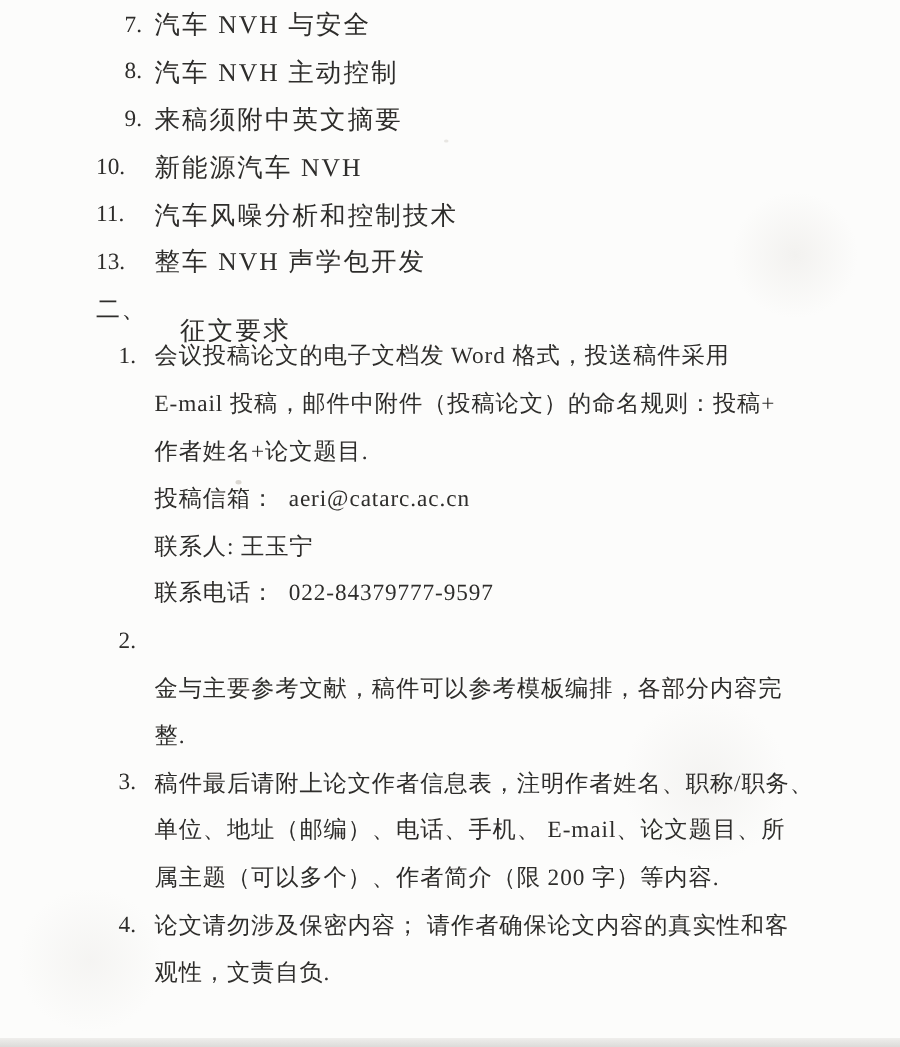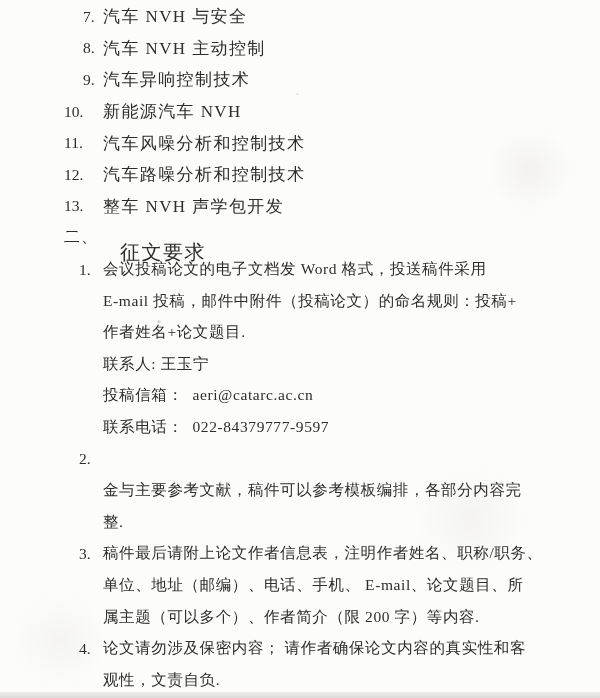--- a/index.html
+++ b/index.html
@@ -27,56 +27,55 @@
     display:flex;align-items:center;
     white-space:pre;
   }
   
   .t-num{position:absolute;left:83px;font-size:15.5px;}
   .t-num.dd{left:64px;}
   .t-label{padding-left:103px;font-size:17px;letter-spacing:1.4px;}
   .t-label.dd{text-align:right;}
   
   .h-num{position:absolute;left:64px;font-size:16px;letter-spacing:1px;}
-  .h-title{padding-left:120px;font-size:20px;letter-spacing:1.5px;margin-top:29px;}
+  .h-title{padding-left:120px;font-size:17px;letter-spacing:1.5px;margin-top:29px;}
   
   .r-num{position:absolute;left:79px;font-size:15.5px;}
   .r-text{padding-left:103px;font-size:15.5px;letter-spacing:0.6px;}
   .speck{position:absolute;border-radius:50%;background:#dad7d2;}
   .speck.s1{left:157px;top:320px;width:4px;height:3px;}
   .speck.s2{left:296px;top:93px;width:3px;height:2px;opacity:.6;}
   .bottom-edge{
     position:absolute;left:0;right:0;bottom:0;height:6px;
     background:linear-gradient(#efeeec, var(--edge));
   }
 </style>
 </head>
 <body>
 
 <div class="page">
   <div class="content">
     <div id="topic-list">
         <div class="line"><span class="t-num">7.</span><span class="t-label">汽车 NVH 与安全</span></div>
         <div class="line"><span class="t-num">8.</span><span class="t-label">汽车 NVH 主动控制</span></div>
-        <div class="line"><span class="t-num">9.</span><span class="t-label">汽车异响控制技术</span></div>
+        <div class="line"><span class="t-num">9.</span><span class="t-label">来稿须附中英文摘要</span></div>
         <div class="line"><span class="t-num dd">10.</span><span class="t-label dd">新能源汽车 NVH</span></div>
         <div class="line"><span class="t-num dd">11.</span><span class="t-label dd">汽车风噪分析和控制技术</span></div>
-        <div class="line"><span class="t-num dd">12.</span><span class="t-label dd">汽车路噪分析和控制技术</span></div>
         <div class="line"><span class="t-num dd">13.</span><span class="t-label dd">整车 NVH 声学包开发</span></div>
       </div>
     <div class="line">
       <span class="h-num">二、</span>
       <span class="h-title">征文要求</span>
     </div>
     <div id="requirements">
         <div class="line"><span class="r-num">1.</span><span class="r-text">会议投稿论文的电子文档发 Word 格式，投送稿件采用</span></div>
         <div class="line"><span class="r-text">E-mail 投稿，邮件中附件（投稿论文）的命名规则：投稿+</span></div>
         <div class="line"><span class="r-text">作者姓名+论文题目.</span></div>
+        <div class="line"><span class="r-text">投稿信箱：  aeri@catarc.ac.cn</span></div>
         <div class="line"><span class="r-text">联系人: 王玉宁</span></div>
-        <div class="line"><span class="r-text">投稿信箱：  aeri@catarc.ac.cn</span></div>
         <div class="line"><span class="r-text">联系电话：  022-84379777-9597</span></div>
         <div class="line"><span class="r-num">2.</span></div>
         <div class="line"><span class="r-text">金与主要参考文献，稿件可以参考模板编排，各部分内容完</span></div>
         <div class="line"><span class="r-text">整.</span></div>
         <div class="line"><span class="r-num">3.</span><span class="r-text">稿件最后请附上论文作者信息表，注明作者姓名、职称/职务、</span></div>
         <div class="line"><span class="r-text">单位、地址（邮编）、电话、手机、 E-mail、论文题目、所</span></div>
         <div class="line"><span class="r-text">属主题（可以多个）、作者简介（限 200 字）等内容.</span></div>
         <div class="line"><span class="r-num">4.</span><span class="r-text">论文请勿涉及保密内容； 请作者确保论文内容的真实性和客</span></div>
         <div class="line"><span class="r-text">观性，文责自负.</span></div>
       </div>

